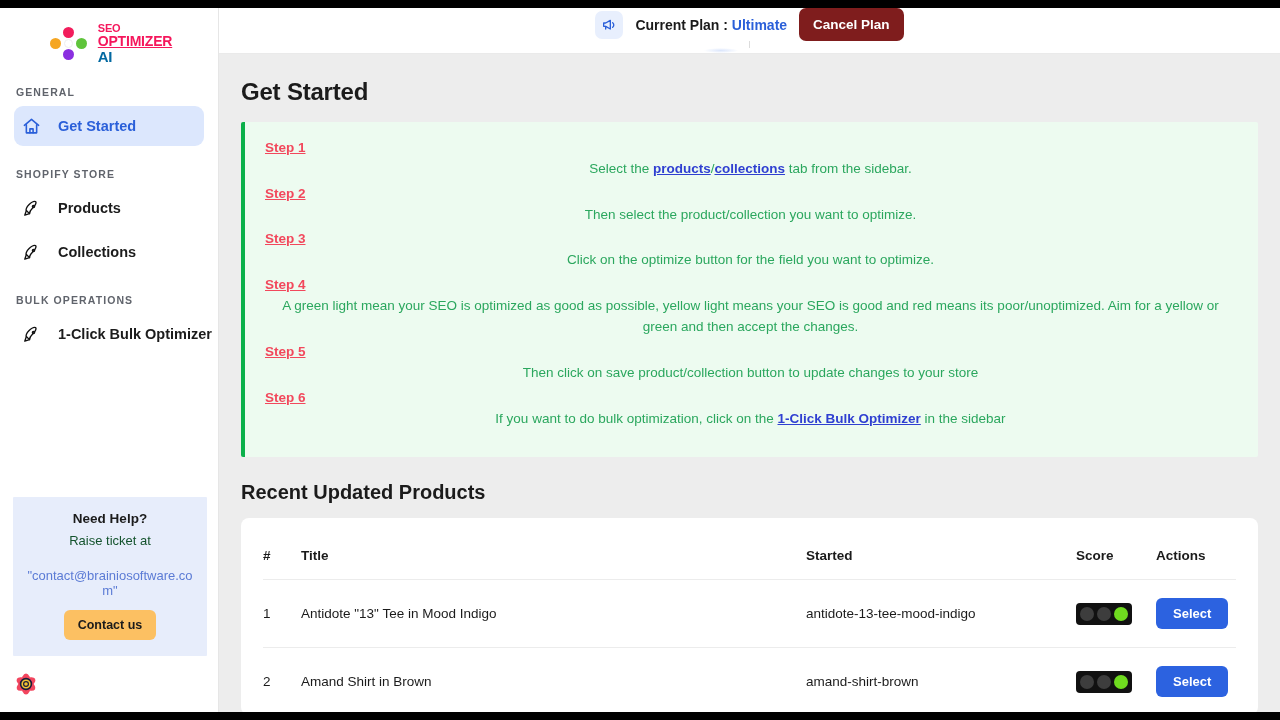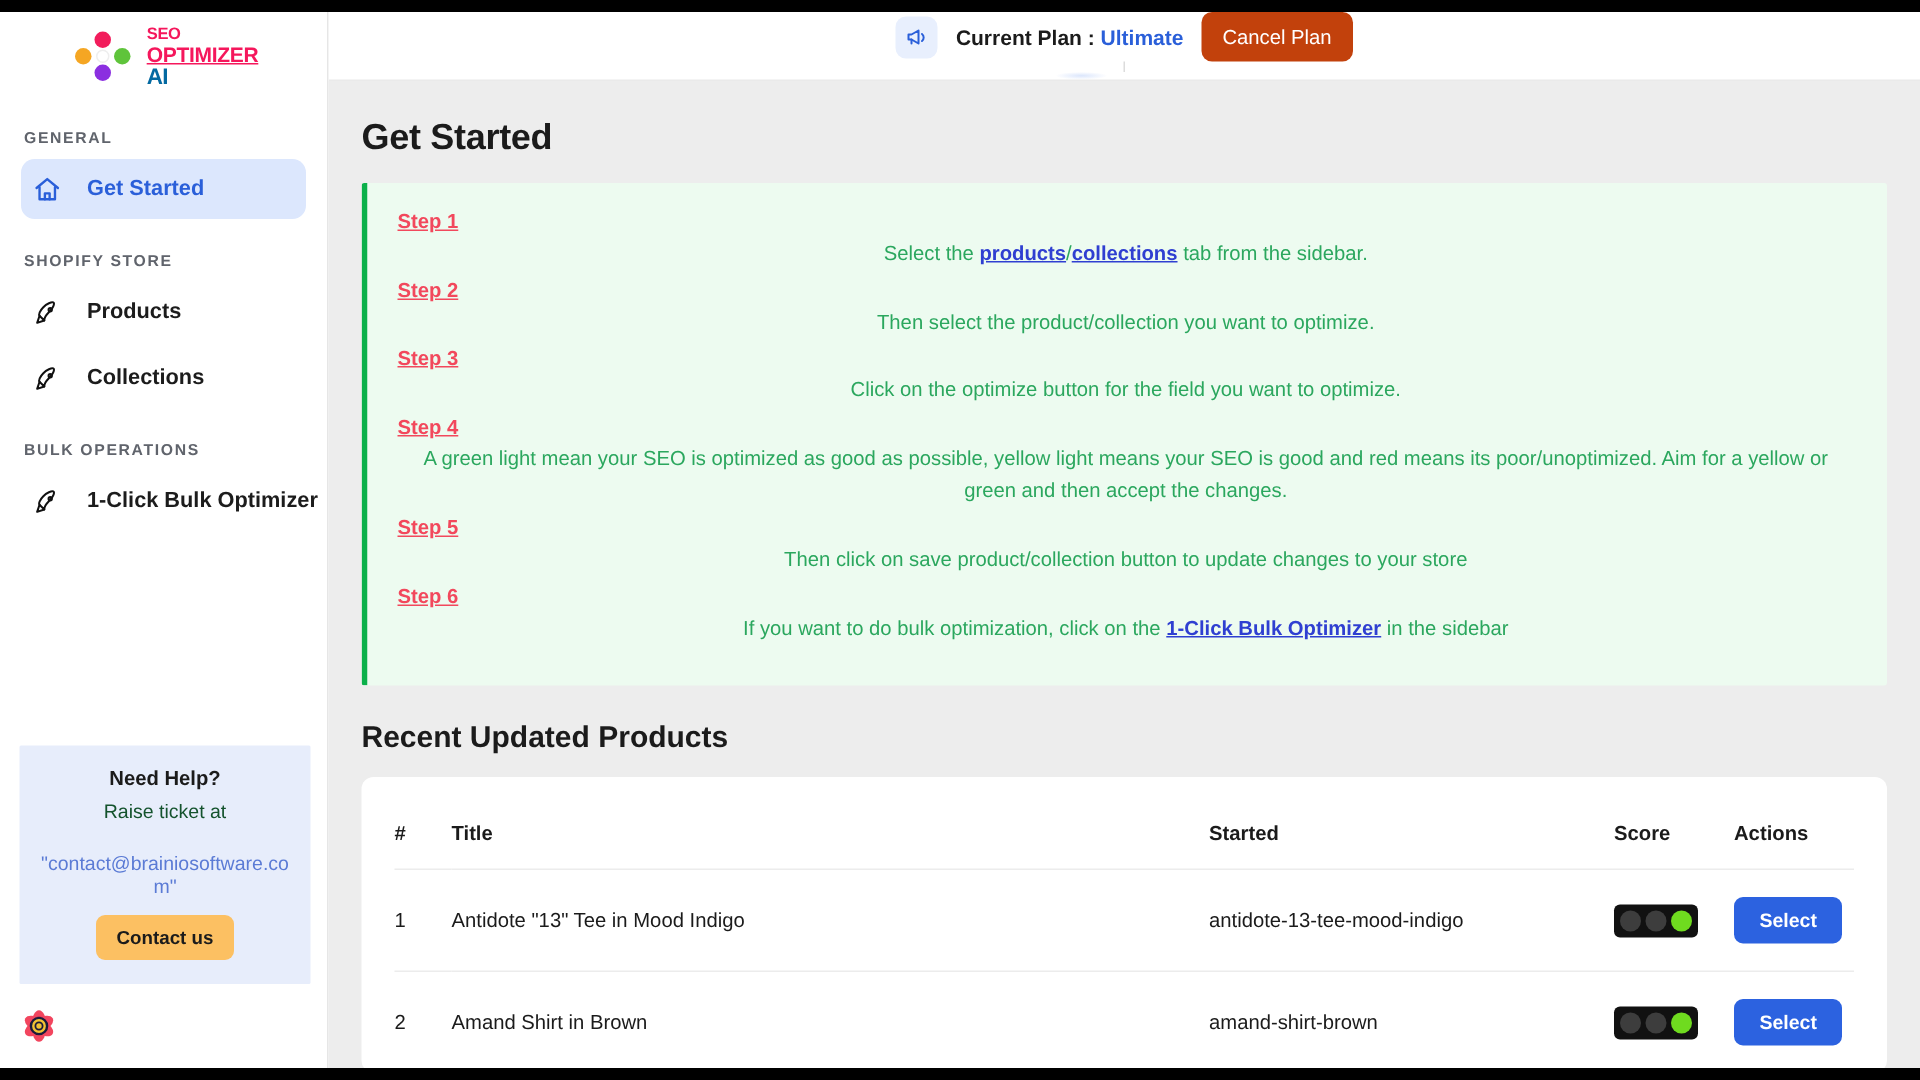--- a/index.html
+++ b/index.html
@@ -33,21 +33,21 @@
     height: 704px;
     background: #ffffff;
     border-right: 1px solid #e6e6e6;
     position: relative;
     display: flex;
     flex-direction: column;
   }
   .logo-wrap {
     height: 56px;
     display: flex;
-    align-items: center;
+    align-items: flex-end;
     justify-content: center;
     padding-top: 4px;
   }
   .logo {
     display: flex; align-items: center; gap: 6px;
   }
   .logo-dots { position: relative; width: 46px; height: 40px; }
   .logo-dots span { position: absolute; border-radius: 50%; display:block; }
   .d-top { width: 11px; height: 11px; background:#f21d5c; left: 17px; top: 3px; }
   .d-left { width: 11px; height: 11px; background:#f5a623; left: 4px; top: 14px; }
@@ -138,26 +138,26 @@
   .plan-group { display:flex; align-items:center; gap: 12px; }
   .megaphone-box {
     width: 28px; height: 28px;
     background: #e8effd;
     border-radius: 7px;
     display:flex; align-items:center; justify-content:center;
   }
   .plan-text { font-size: 14px; font-weight: 800; color:#1b1b1b; white-space: nowrap; }
   .plan-text .plan-value { color:#2a5fd9; }
   .cancel-btn {
-    background: #c2410c;
+    background: #7f1d1d;
     color:#fff;
     border: none;
     border-radius: 7px;
     font-size: 13.5px;
-    font-weight: 400;
+    font-weight: 700;
     padding: 9px 14px;
     cursor: pointer;
     font-family: "Liberation Sans", sans-serif;
   }
   .topbar-divider { width:1px; height:28px; background:#dcdcdc; margin: 0 18px 0 18px; }
   .avatar-ghost {
     width: 34px; height: 20px;
     margin-right: 58px;
     background: radial-gradient(ellipse at center, rgba(90,140,240,0.22) 0%, rgba(255,255,255,0) 72%);
     border-radius: 50%;

